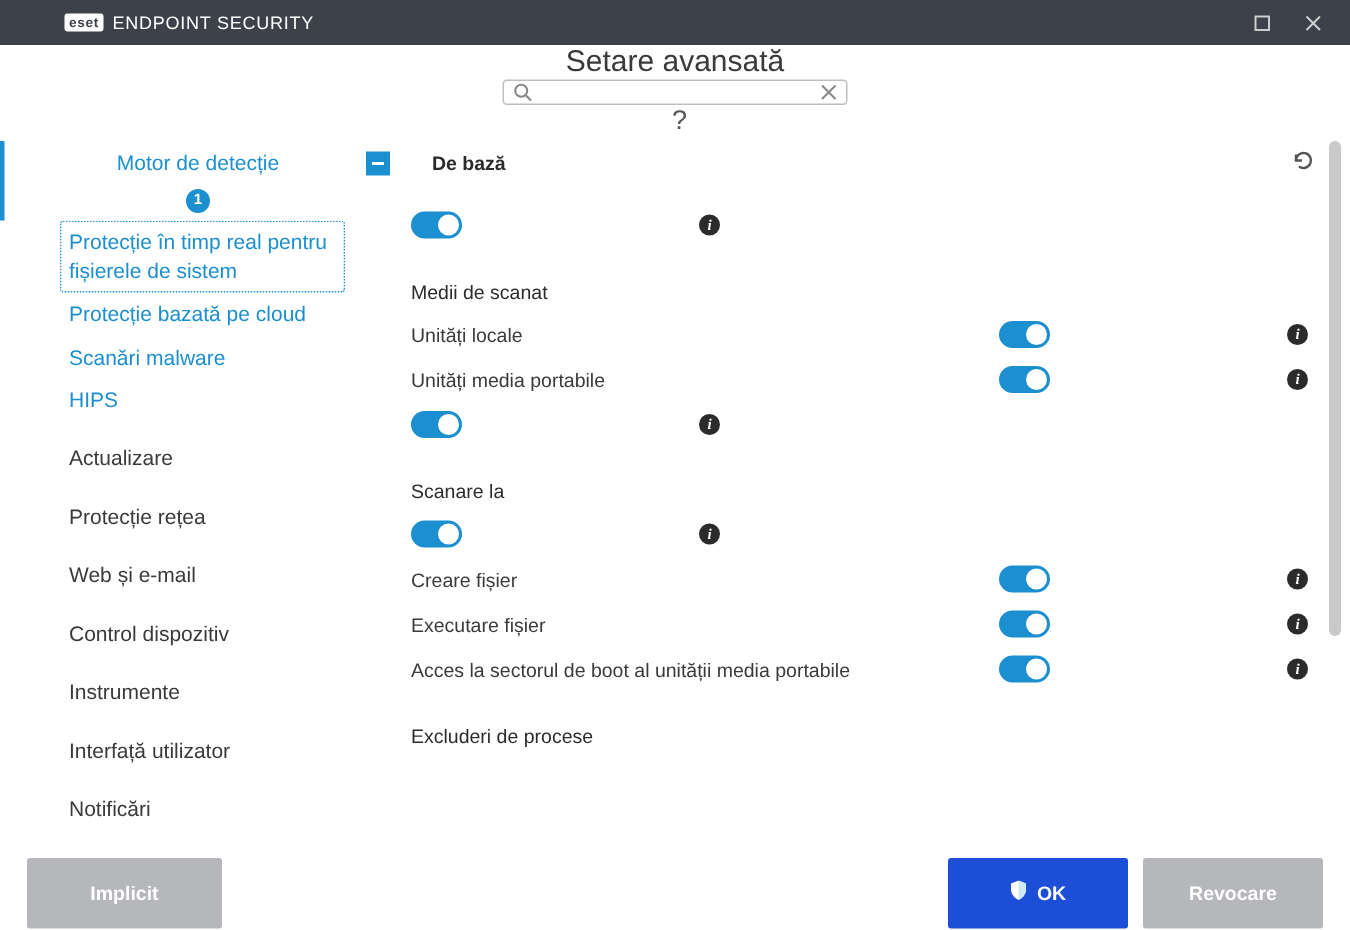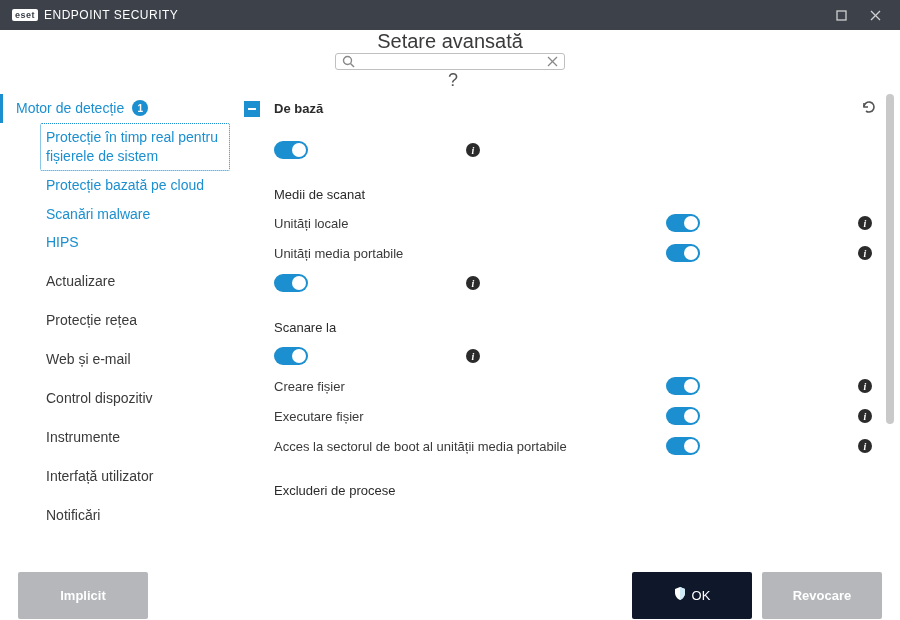--- a/index.html
+++ b/index.html
@@ -1,60 +1,60 @@
 <!DOCTYPE html>
 <html><head>
 <meta charset="utf-8">
 <style>
   * { box-sizing: border-box; margin: 0; padding: 0; }
   html, body { width: 900px; height: 620px; font-family: "Segoe UI", Arial, sans-serif; font-size: 13px; color: #333; background: #fff; overflow: hidden; }
   .titlebar { height: 30px; background: #3d424a; color: #fff; display: flex; align-items: center; padding: 0 8px 0 12px; }
-  .titlebar .brand { display: flex; align-items: center; gap: 6px; font-size: 12px; letter-spacing: 0.5px; }
+  .titlebar .brand { display: flex; align-items: center; gap: 6px; font-size: 12px; letter-spacing: 0.5px; margin-left: 31px; }
   .titlebar .brand .eset-logo { background: #fff; color: #3d424a; font-weight: bold; font-size: 9px; padding: 1px 3px; border-radius: 2px; }
   .titlebar .brand .prod { font-weight: 300; }
   .titlebar .spacer { flex: 1; }
   .titlebar .winbtn { width: 34px; height: 30px; display: flex; align-items: center; justify-content: center; cursor: pointer; }
   .titlebar .winbtn svg { stroke: #d0d0d0; }
   .topband { height: 50px; display: flex; align-items: center; padding: 0 18px; border-bottom: 1px solid #fff; flex-direction: column; }
   .page-title { font-size: 20px; color: #3a3a3a; font-weight: 400; flex: 1; }
   .search-wrap { display: flex; align-items: center; width: 230px; height: 26px; border: 1px solid #bfbfbf; border-radius: 3px; background: #fff; }
   .search-wrap .sicon { width: 24px; display: flex; align-items: center; justify-content: center; }
   .search-wrap input { flex: 1; border: none; outline: none; font-size: 13px; background: transparent; }
   .search-wrap .clear { width: 24px; display: flex; align-items: center; justify-content: center; cursor: pointer; }
   .help { width: 30px; text-align: center; font-size: 18px; color: #555; cursor: pointer; margin-left: 6px; }
   .body { display: flex; height: 490px; }
   .sidebar { width: 238px; padding: 14px 0 0 16px; }
   .nav-item { padding: 5px 6px; color: #1b8fcf; cursor: pointer; font-size: 14px; line-height: 1.35; margin-left: 24px; }
   .nav-item.dark { color: #3a3a3a; margin-top: 10px; }
   .nav-item.sub { padding-left: 6px; }
   .nav-item.selected { border: 1px dotted #1b8fcf; border-radius: 2px; padding: 4px 5px; max-width: 190px; }
-  .nav-item.top { border-left: 3px solid #1b8fcf; margin-left: -16px; padding-left: 13px; display: flex; align-items: center; gap: 8px; }
+  .nav-item.top { border-left: 3px solid #1b8fcf; margin-left: -16px; padding-left: 29px; display: flex; align-items: center; gap: 8px; flex-direction: column; }
   .badge { background: #1b8fcf; color: #fff; font-size: 10px; width: 16px; height: 16px; border-radius: 8px; display: inline-flex; align-items: center; justify-content: center; font-weight: bold; }
   .content { flex: 1; position: relative; padding: 14px 10px 0 0; }
   .scroll-area { position: absolute; top: 14px; left: 0; right: 20px; bottom: 0; overflow: hidden; }
   .scrollbar { position: absolute; top: 14px; right: 6px; bottom: 6px; width: 8px; }
   .scroll-thumb { position: absolute; top: 0; left: 0; width: 8px; height: 330px; background: #c9c9c9; border-radius: 4px; }
-  .section-header { display: flex; align-items: center; gap: 14px; padding: 2px 0 14px 6px; }
+  .section-header { display: flex; align-items: center; gap: 28px; padding: 2px 0 14px 6px; }
   .collapse-box { width: 16px; height: 16px; background: #1b8fcf; display: flex; align-items: center; justify-content: center; cursor: pointer; }
   .collapse-box .minus { width: 8px; height: 2px; background: #fff; }
   .section-title { font-weight: 600; font-size: 13px; color: #2b2b2b; flex: 1; }
   .undo { cursor: pointer; padding: 2px; }
   .row { display: flex; align-items: center; padding: 6px 0 6px 36px; min-height: 30px; }
   .row .label { flex: 1; color: #3a3a3a; font-size: 13px; padding-right: 10px; }
   .row .toggle { margin-right: 150px; }
   .row .info { width: 30px; display: flex; justify-content: center; }
   .subhead { font-weight: 400; color: #2b2b2b; padding: 22px 0 6px 36px; font-size: 13px; }
   .toggle { width: 34px; height: 18px; border-radius: 9px; background: #1b8fcf; position: relative; cursor: pointer; }
   .toggle .knob { width: 14px; height: 14px; background: #fff; border-radius: 50%; position: absolute; top: 2px; right: 2px; }
   .info-icon { width: 14px; height: 14px; border-radius: 50%; background: #2b2b2b; color: #fff; font-size: 10px; font-weight: bold; display: flex; align-items: center; justify-content: center; font-style: italic; font-family: Georgia, serif; cursor: pointer; }
   .footer { height: 50px; display: flex; align-items: center; padding: 0 18px; gap: 10px; }
   .footer .spacer { flex: 1; }
   .btn { height: 47px; padding: 0 26px; border: none; border-radius: 2px; font-size: 13px; cursor: pointer; display: inline-flex; align-items: center; justify-content: center; gap: 6px; }
   .btn-default { background: #b5b7ba; color: #fff; font-weight: 600; min-width: 130px; }
-  .btn-ok { background: #0f172a; color: #fff; font-weight: 400; min-width: 120px; }
+  .btn-ok { background: #1d4ed8; color: #fff; font-weight: 700; min-width: 120px; }
   .btn-cancel { background: #b5b7ba; color: #fff; font-weight: 600; min-width: 120px; }
 </style>
 </head>
 <body>
 
 <div class="titlebar">
   <div class="brand">
     <span class="eset-logo">eset</span>
     <span class="prod">ENDPOINT SECURITY</span>
   </div>

